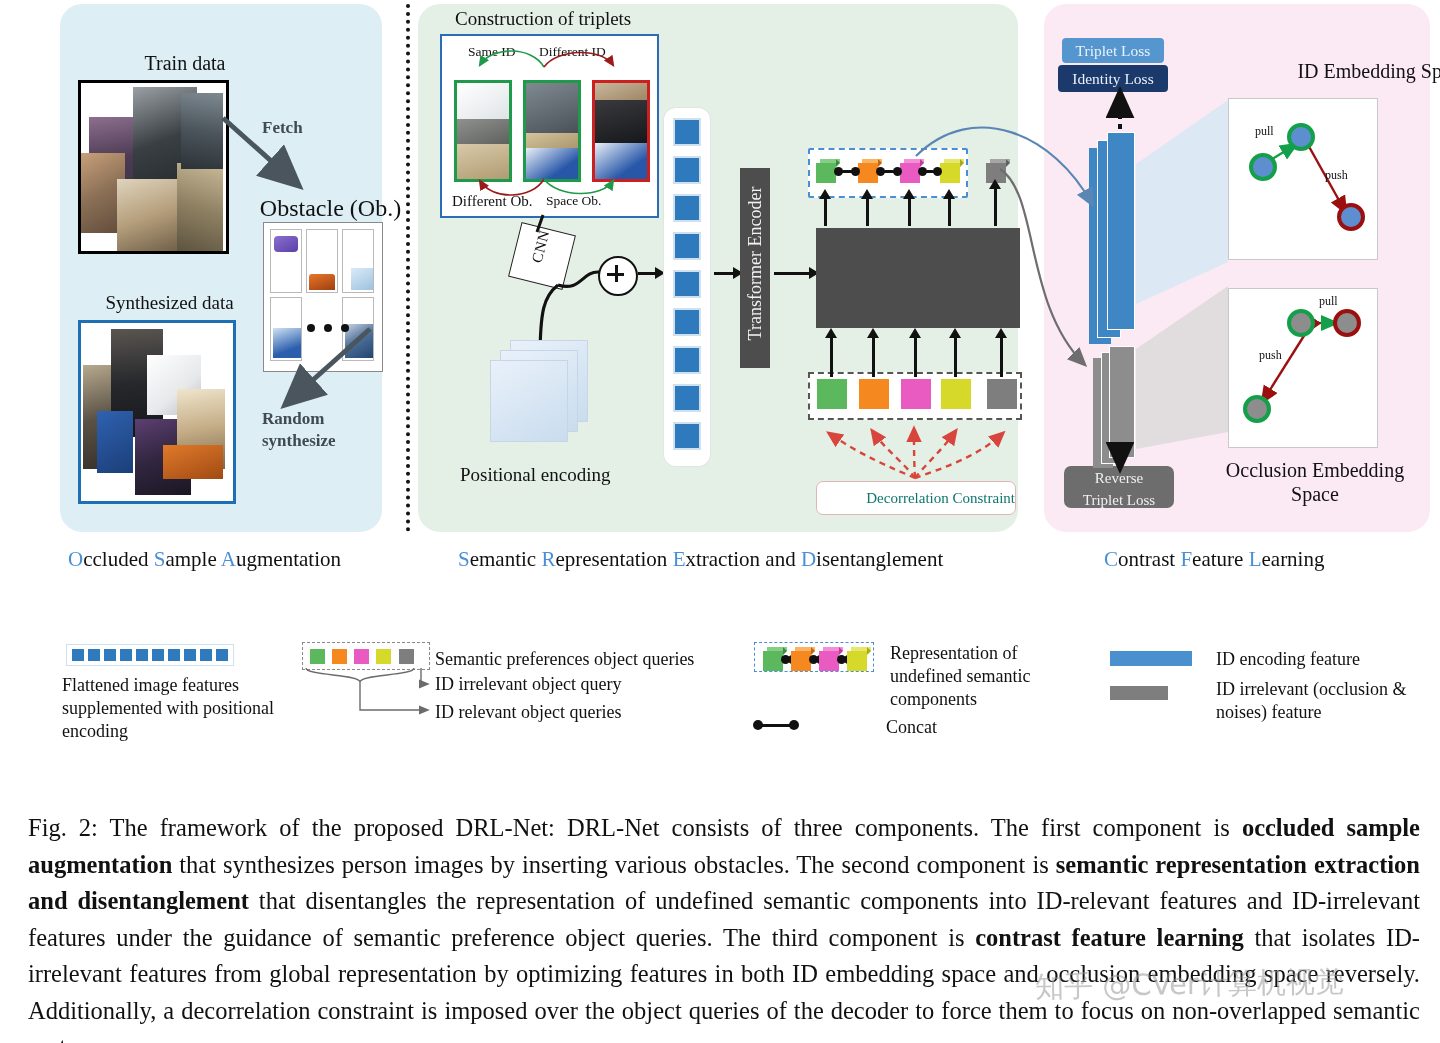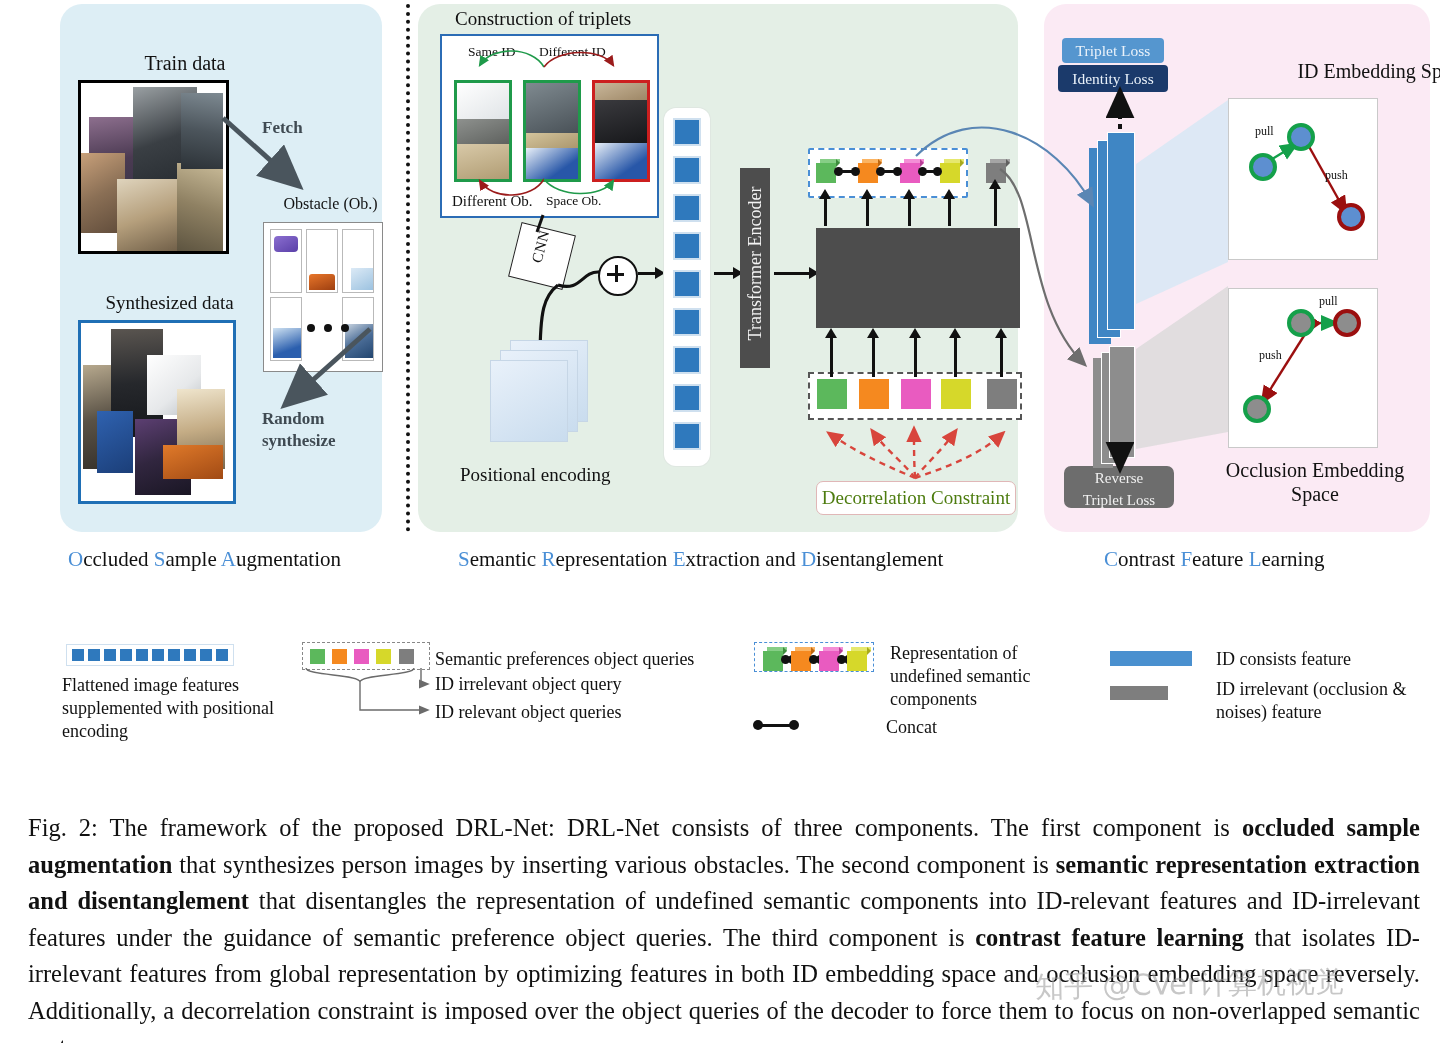--- a/index.html
+++ b/index.html
@@ -16,21 +16,21 @@
 
   
   .lbl{font-family:"Liberation Serif",serif;color:#111;}
   .serif-bold{font-family:"Liberation Serif",serif;font-weight:bold;color:#3f4a52;}
 
   
   #train-data-title{left:95px;top:52px;width:180px;text-align:center;font-size:20px;}
   #train-data-box{left:78px;top:80px;width:145px;height:168px;border:3px solid #000;background:#fff;overflow:hidden;}
   #synth-title{left:72px;top:292px;width:195px;text-align:center;font-size:19px;}
   #synth-box{left:78px;top:320px;width:152px;height:178px;border:3px solid #1f6fb5;background:#fff;overflow:hidden;}
-  #obstacle-title{left:258px;top:195px;width:145px;text-align:center;font-size:16px;}
+  #obstacle-title{left:258px;top:195px;width:145px;text-align:center;font-size:24px;}
   #obstacle-box{left:263px;top:222px;width:118px;height:148px;border:1.5px solid #8a8a8a;background:#fff;}
   .ob-cell{position:absolute;border:1px solid #b9b9b9;background:#fff;overflow:hidden;}
   #fetch-label{left:262px;top:118px;font-size:17px;}
   #rand-label{left:262px;top:408px;width:110px;font-size:17px;line-height:22px;}
   .dots{position:absolute;display:flex;gap:9px;align-items:center;}
   .dots i{width:8px;height:8px;border-radius:50%;background:#111;display:block;}
 
   
   .tile{position:absolute;background-size:cover;}
 
@@ -83,21 +83,21 @@
 
   .uarrow{position:absolute;width:3px;background:#111;}
   .uarrow::after{content:"";position:absolute;left:-5px;top:-9px;border-left:6.5px solid transparent;
      border-right:6.5px solid transparent;border-bottom:10px solid #111;}
 
   .harrow{position:absolute;height:3px;background:#111;}
   .harrow::after{content:"";position:absolute;right:-9px;top:-5px;border-top:6.5px solid transparent;
      border-bottom:6.5px solid transparent;border-left:10px solid #111;}
 
   #decor-box{left:816px;top:481px;width:198px;height:32px;border:1.5px solid #e0b7b7;border-radius:7px;background:#fff;}
-  #decor-box span{display:block;text-align:center;color:#4d7c0f;font-size:19px;line-height:32px;}
+  #decor-box span{display:block;text-align:right;color:#0f766e;font-size:15px;line-height:32px;}
 
   
   #triplet-loss{left:1062px;top:38px;width:102px;height:25px;background:#5596cf;border-radius:4px;}
   #identity-loss{left:1058px;top:65px;width:110px;height:27px;background:#1b3a6b;border-radius:4px;}
   .lossbox span{display:block;text-align:center;color:#eaf2fa;font-size:15.5px;line-height:inherit;}
   #reverse-loss{left:1064px;top:466px;width:110px;height:42px;background:#6d6d6d;border-radius:7px;}
   #reverse-loss span{display:block;text-align:center;color:#f0f0f0;font-size:15px;line-height:20px;padding-top:2px;}
 
   .featbar{position:absolute;}
   #id-space-title{left:1268px;top:60px;width:230px;text-align:center;font-size:20px;}
@@ -493,17 +493,17 @@
       <div class="top" style="background:#e6e86e"></div>
       <div class="side" style="border-left:4px solid #a8aa1c"></div>
     </div>
   </div>
 <div class="lg-text" id="lg3-text">Representation of undefined semantic components</div>
 <div class="abs" id="lg3-concat"></div>
 <div class="lg-text" id="lg3-concat-text">Concat</div>
 
 <div class="abs" id="lg4-blue"></div>
 <div class="abs" id="lg4-gray"></div>
-<div class="lg-text" id="lg4-t1">ID consists  feature</div>
+<div class="lg-text" id="lg4-t1">ID encoding  feature</div>
 <div class="lg-text" id="lg4-t2">ID irrelevant (occlusion &amp; noises) feature</div>
 
 <div id="caption"><span>Fig. 2: The framework of the proposed DRL-Net: DRL-Net consists of three components. The first component is </span><b>occluded sample augmentation</b><span> that synthesizes person images by inserting various obstacles. The second component is </span><b>semantic representation extraction and disentanglement</b><span> that disentangles the representation of undefined semantic components into ID-relevant features and ID-irrelevant features under the guidance of semantic preference object queries. The third component is </span><b>contrast feature learning</b><span> that isolates ID-irrelevant features from global representation by optimizing features in both ID embedding space and occlusion embedding space reversely. Additionally, a decorrelation constraint is imposed over the object queries of the decoder to force them to focus on non-overlapped semantic parts.</span></div>
 <div id="watermark">知乎 @CVer计算机视觉</div>
 
 </body></html>

